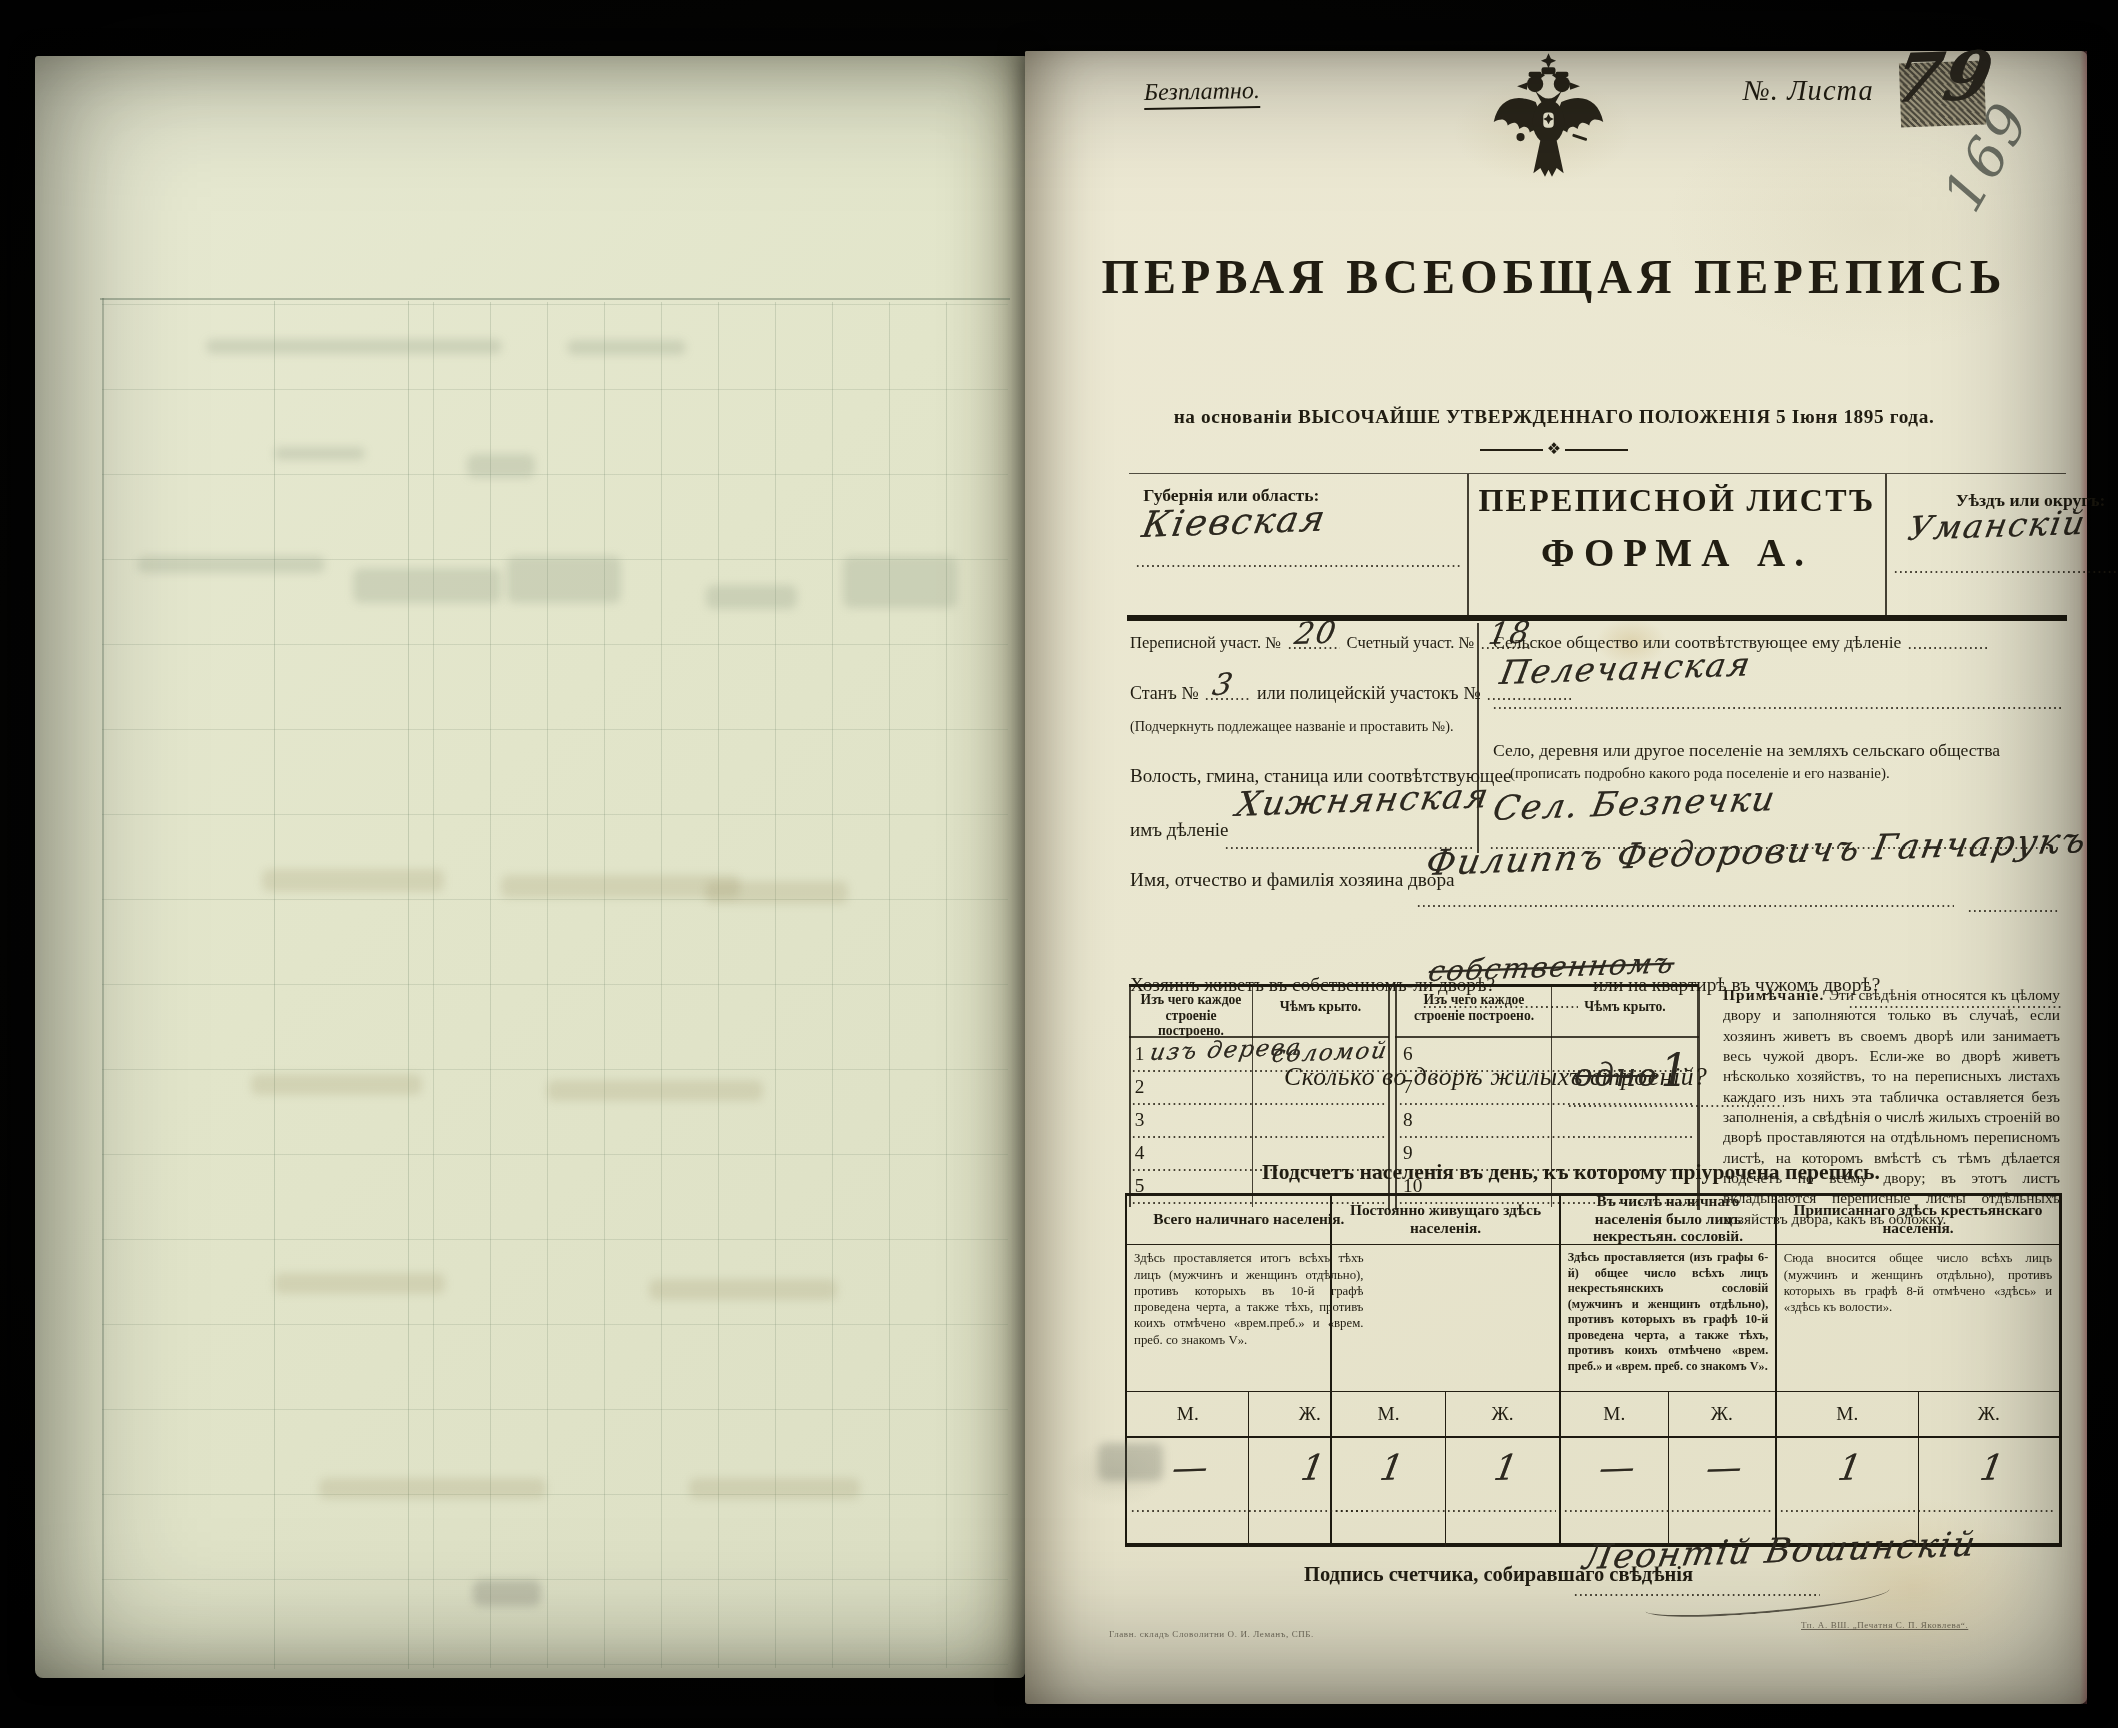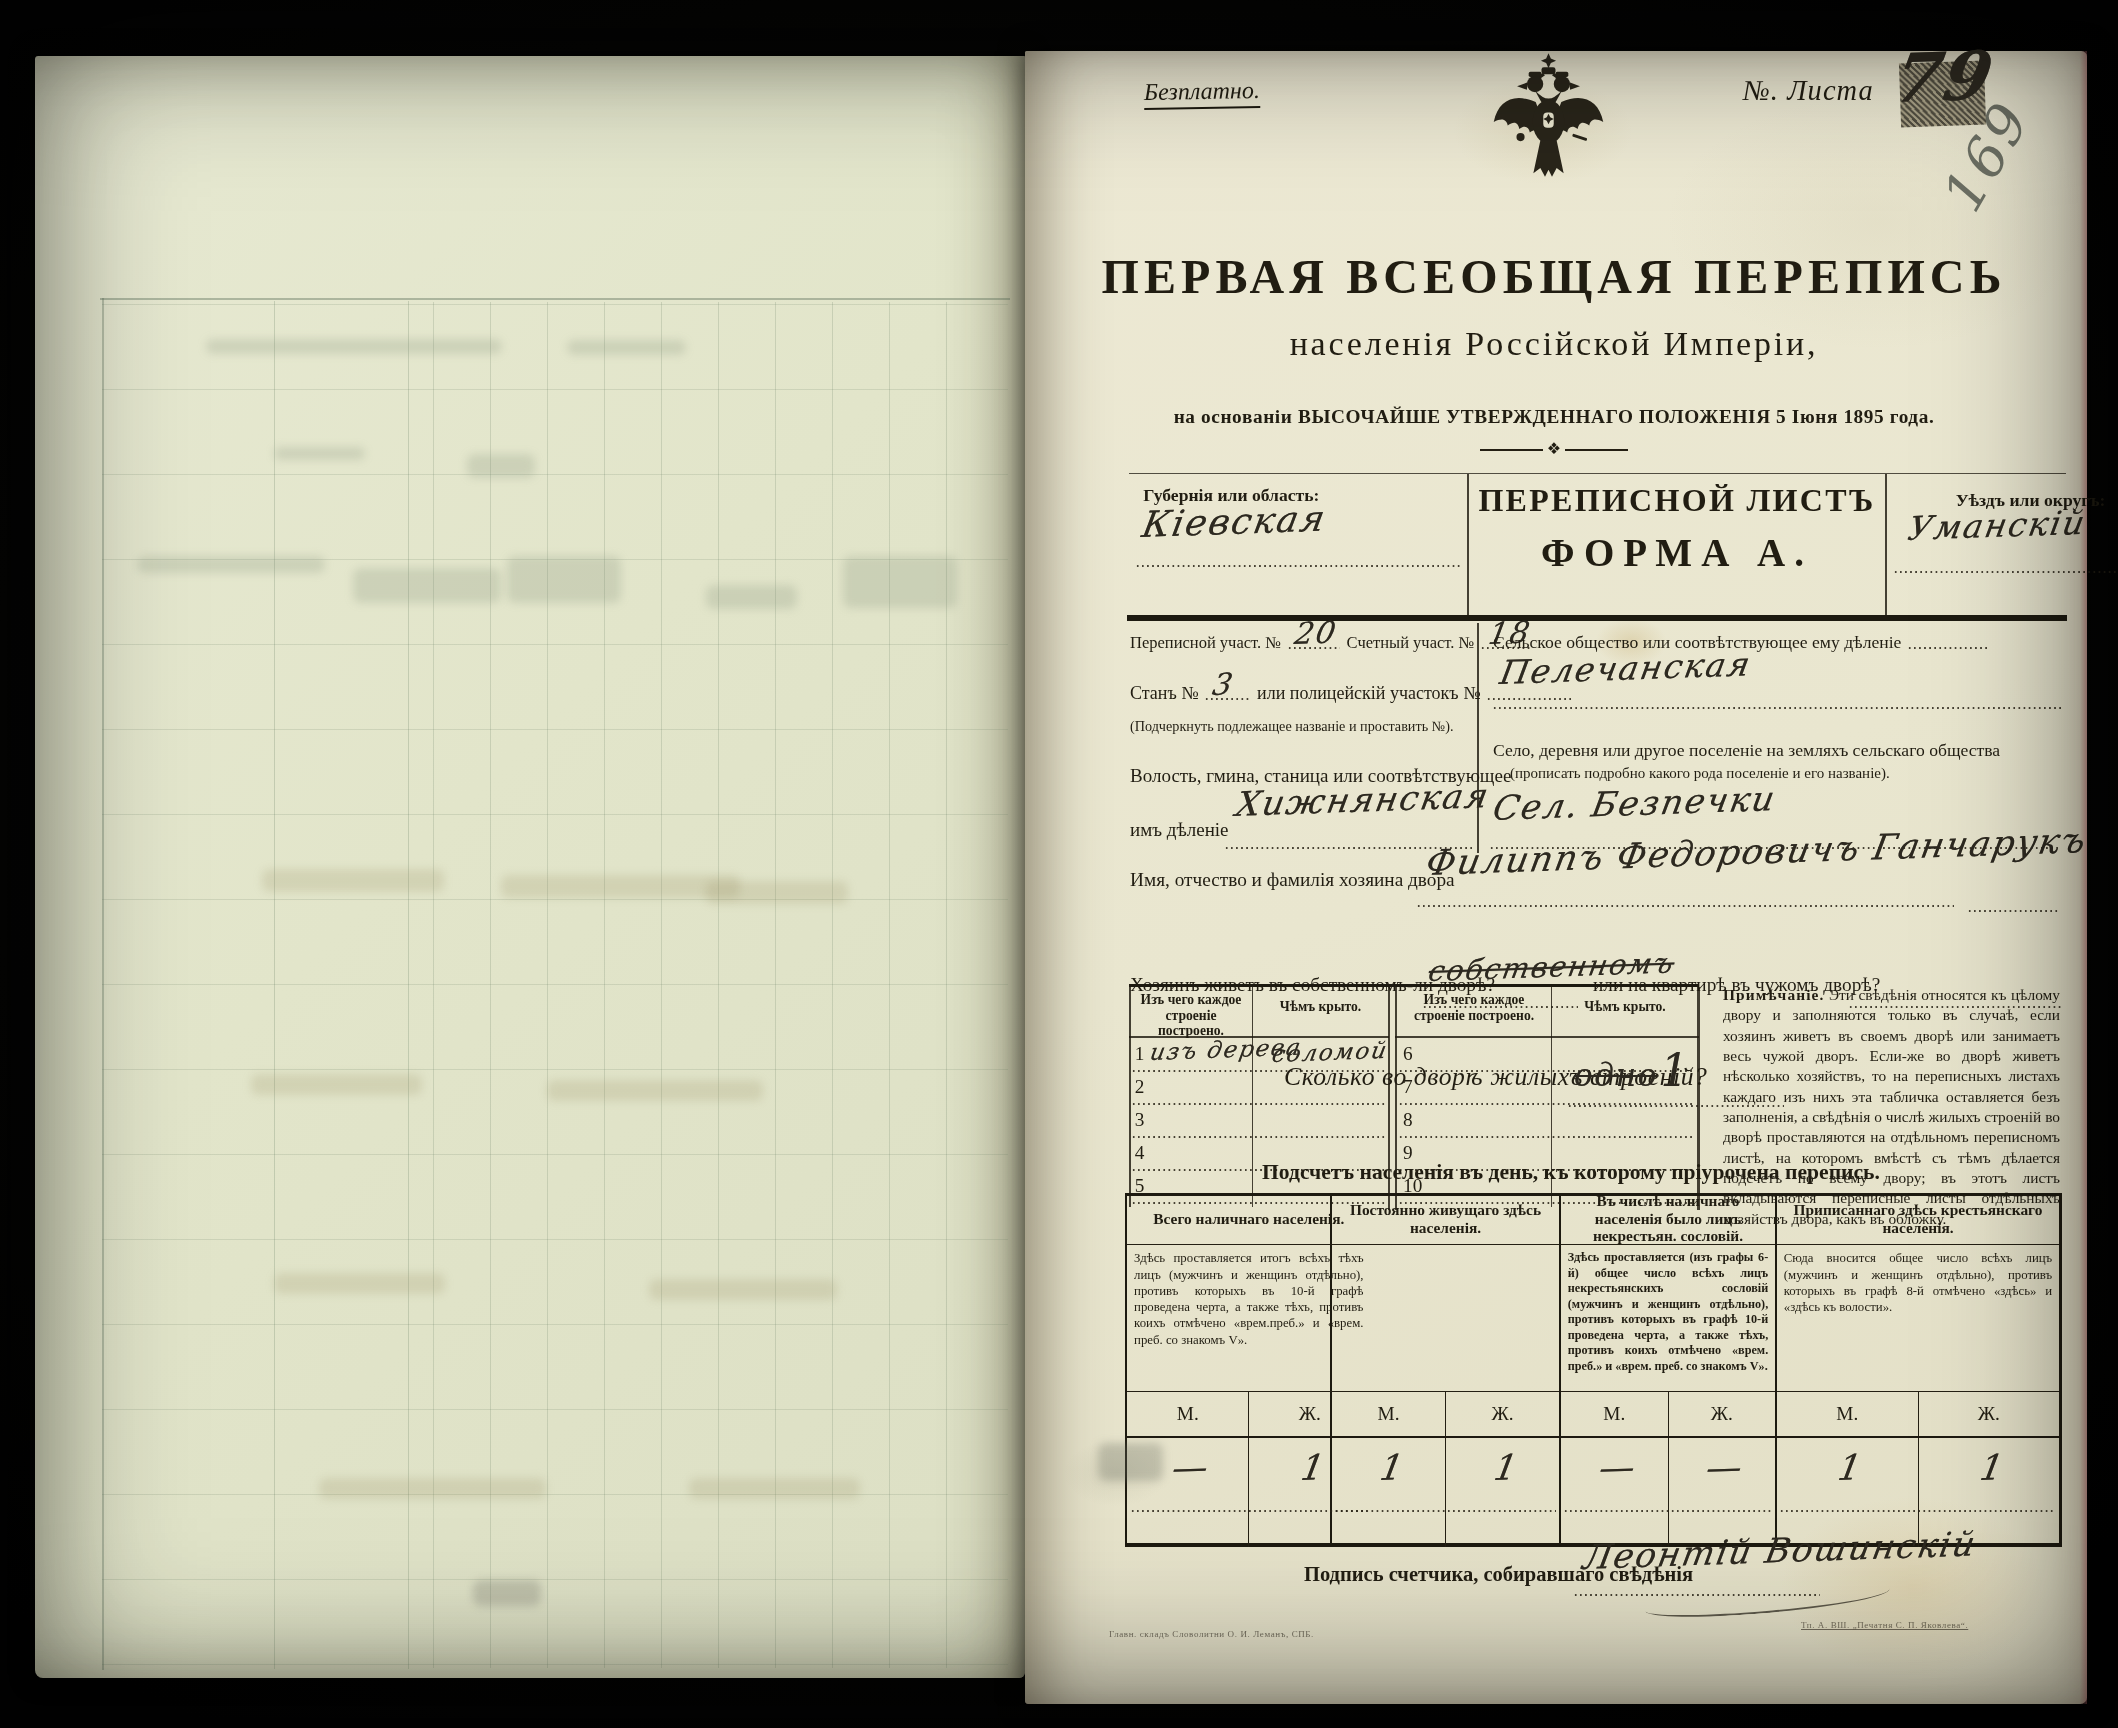--- a/index.html
+++ b/index.html
@@ -130,21 +130,20 @@
     </svg>
 
     <div class="abs" style="left:718px;top:24px;font-size:28.4px;font-style:italic;letter-spacing:1.1px;">№. Листа</div>
     <div class="abs" style="left:875px;top:11.4px;width:85px;height:64px;transform:rotate(-2deg);opacity:.85;filter:blur(0.3px);
          background:repeating-linear-gradient(47deg, rgba(24,20,10,.85) 0 2.3px, rgba(96,84,52,.55) 2.3px 4.5px);"></div>
     <div class="abs hw" style="left:864px;top:-12.5px;font-size:67px;font-weight:bold;">79</div>
     <div class="abs" style="left:904px;top:73px;font-size:55px;font-family:'DejaVu Serif',serif;font-style:italic;
          color:rgba(74,80,70,.78);transform:rotate(-60deg);letter-spacing:3.4px;">169</div>
 
     <div class="abs b" style="left:54px;width:950px;top:198px;text-align:center;font-size:48px;letter-spacing:5.1px;">ПЕРВАЯ ВСЕОБЩАЯ ПЕРЕПИСЬ</div>
-    <div class="abs" style="left:54px;width:950px;top:274px;text-align:center;font-size:34px;letter-spacing:2.8px;">населенія Россійской Имперіи,</div>
     <div class="abs b" style="left:54px;width:950px;top:355px;text-align:center;font-size:19.3px;letter-spacing:0.6px;">на основаніи ВЫСОЧАЙШЕ УТВЕРЖДЕННАГО ПОЛОЖЕНІЯ 5 Іюня 1895 года.</div>
     <div class="abs" style="left:54px;width:950px;top:388px;text-align:center;font-size:16px;">
       <span class="orn-line"></span> <span>❖</span> <span class="orn-line"></span>
     </div>
 
     <div class="abs" style="left:104px;top:422px;width:937px;height:141px;border-top:1.7px solid rgba(30,26,16,.75);">
       <div class="thinline" style="left:338px;top:0;width:1.7px;height:141px;"></div>
       <div class="thinline" style="left:756px;top:0;width:1.7px;height:141px;"></div>
       <div class="abs b" style="left:14.2px;top:11.4px;font-size:17.6px;">Губернія или область:</div>
       <div class="abs hw" style="left:10.2px;top:30px;font-size:36px;">Кіевская</div>

